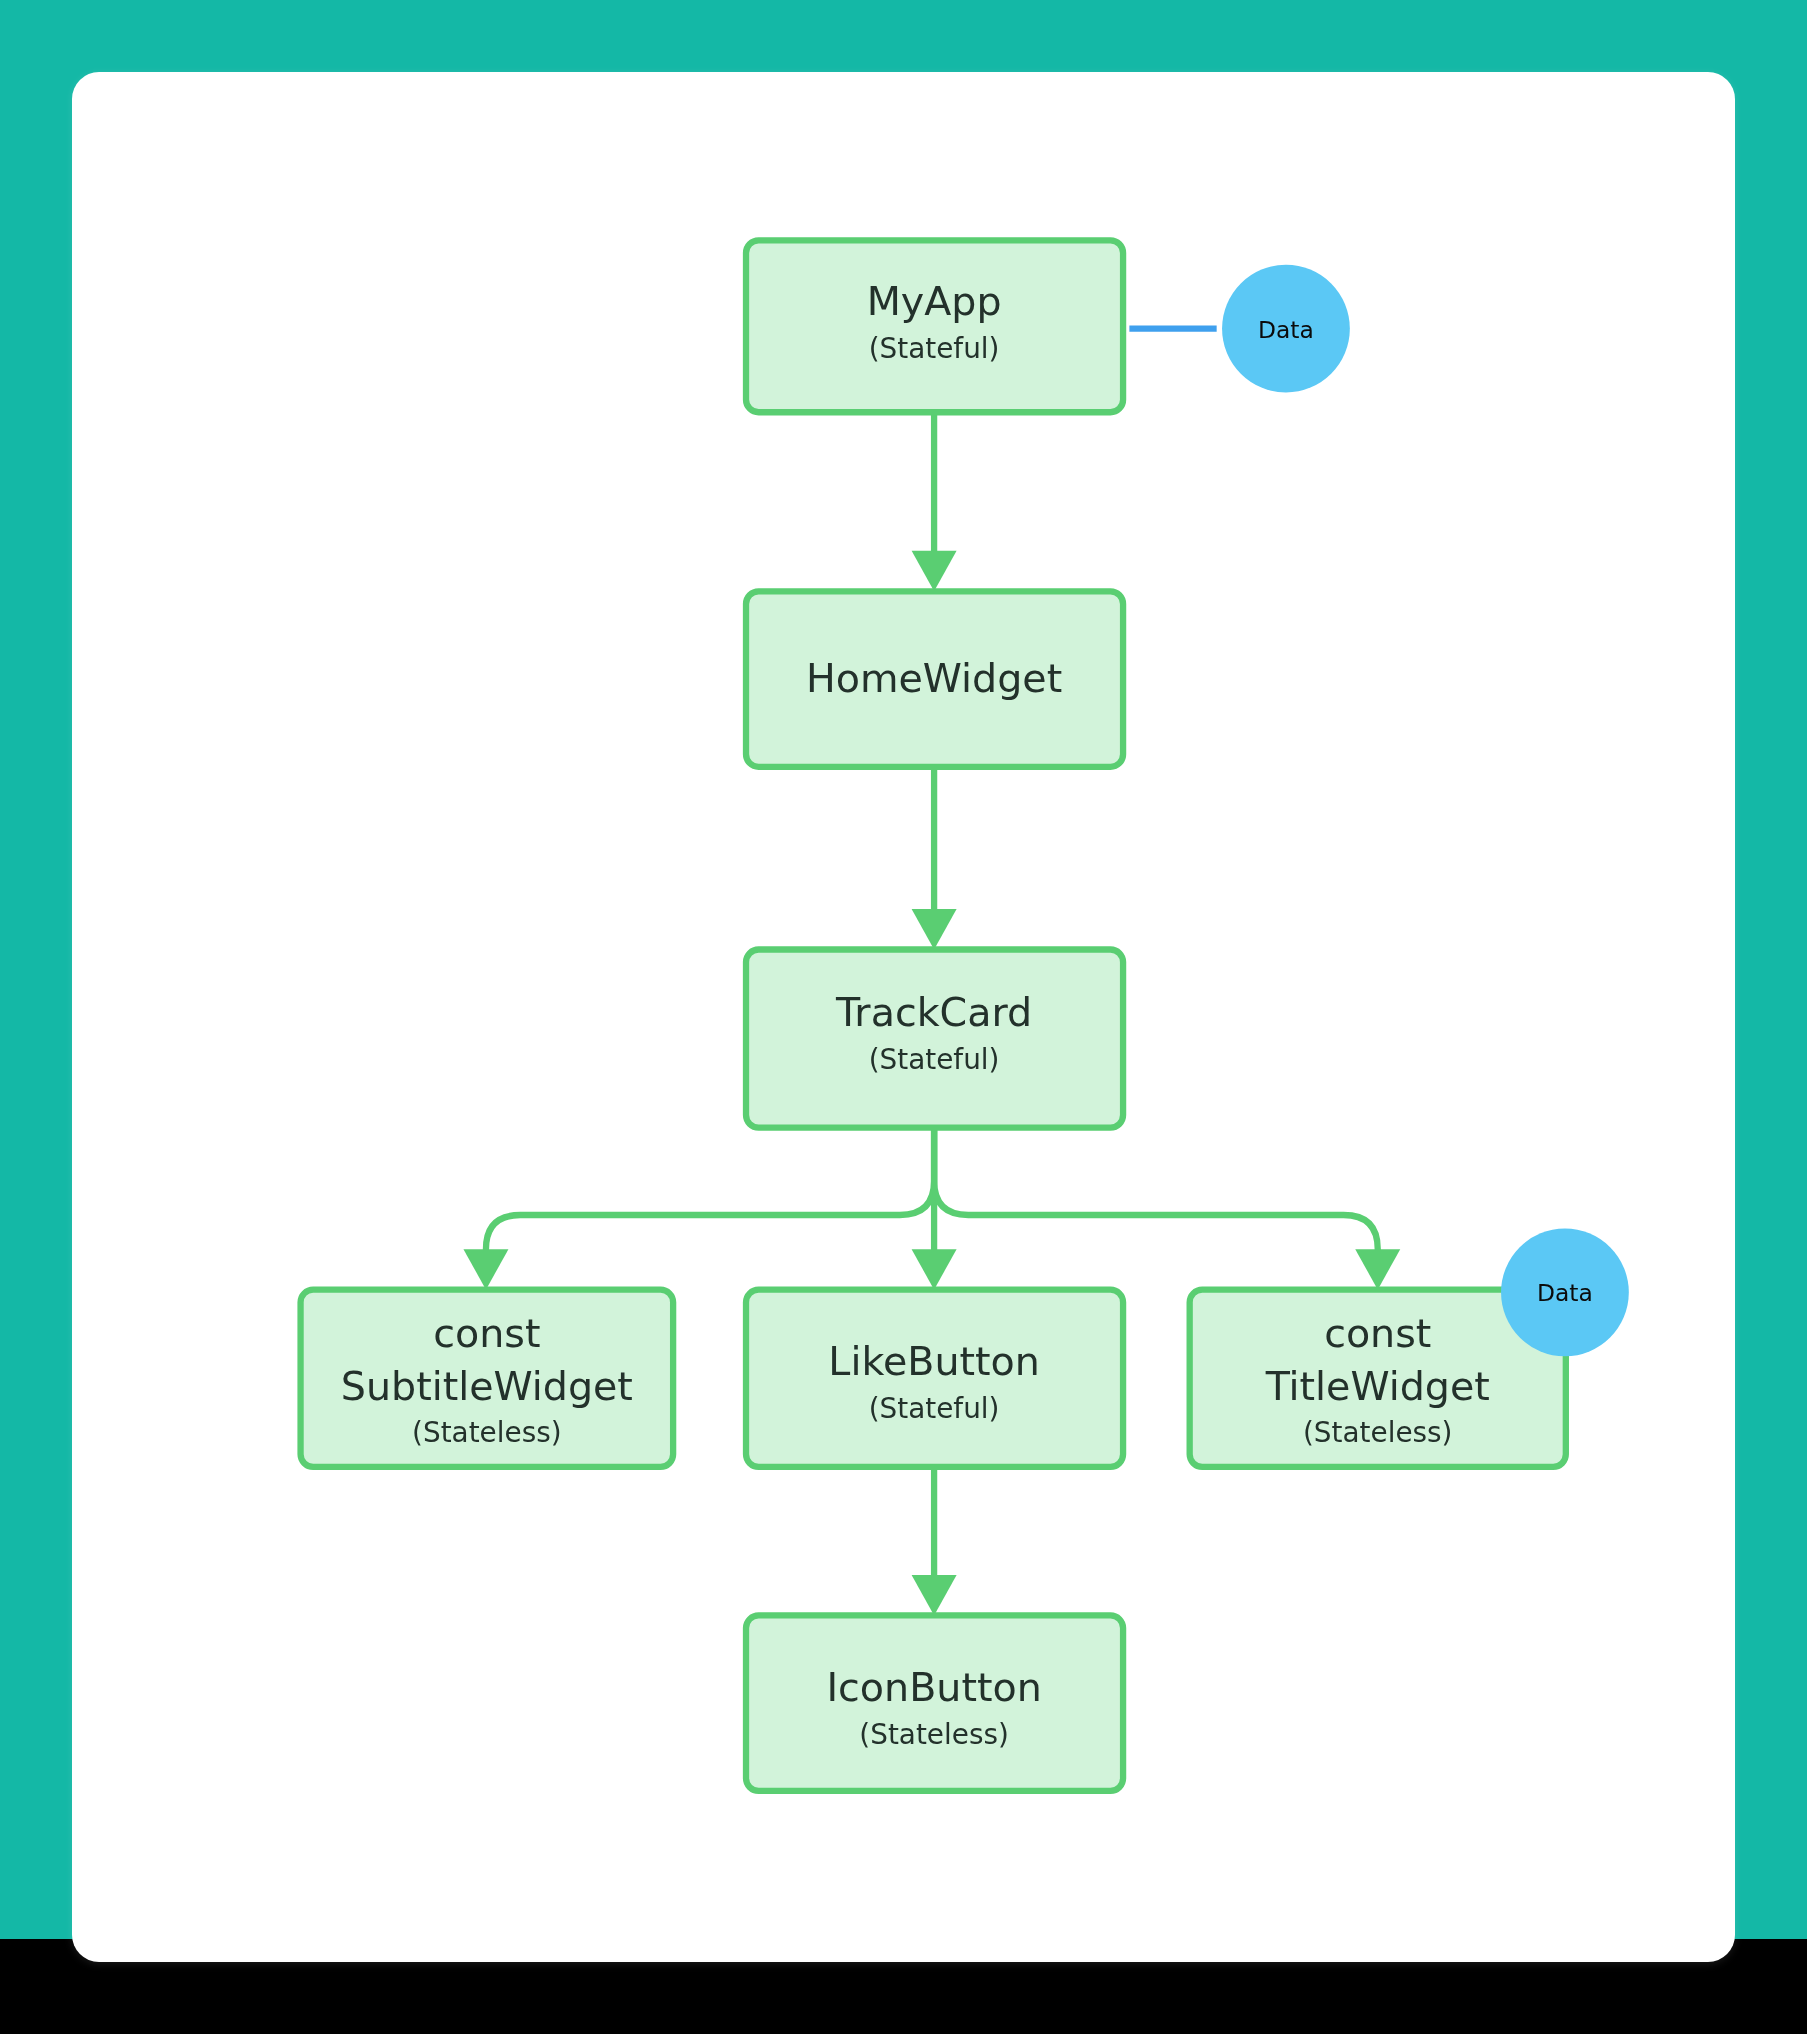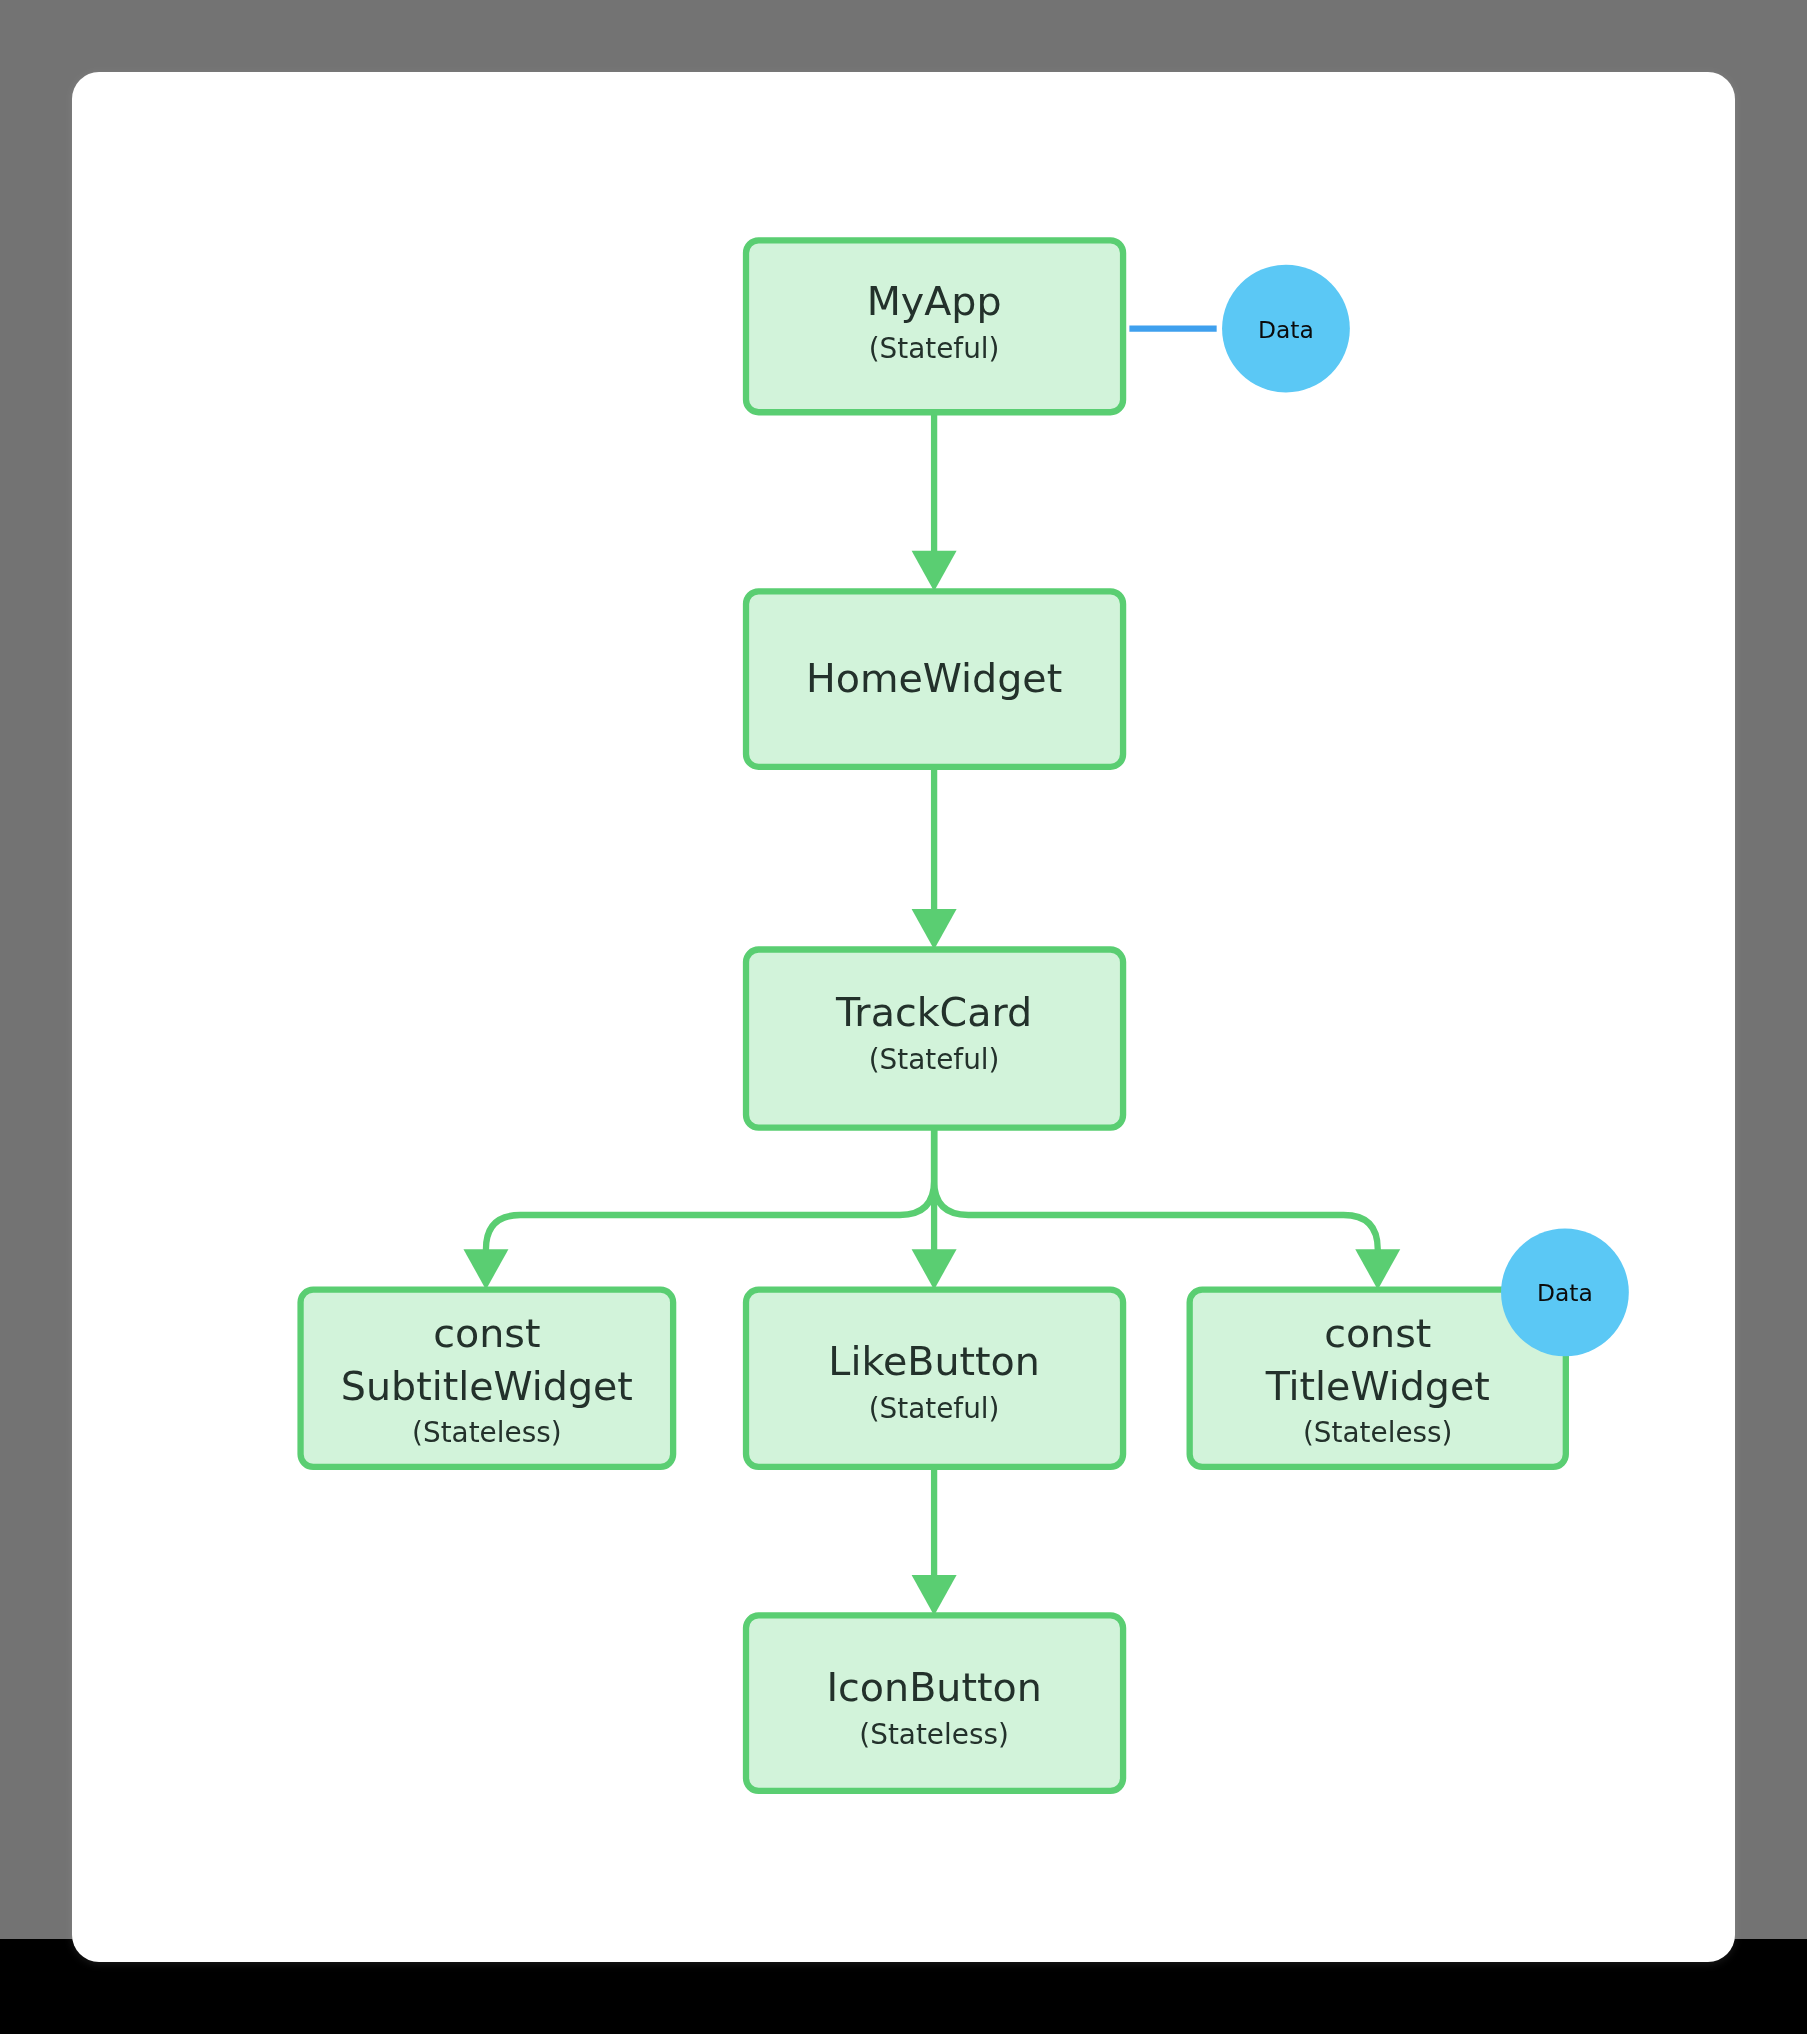--- a/index.html
+++ b/index.html
@@ -10,21 +10,21 @@
   body {
     width: 1807px;
     height: 2034px;
     font-family: "DejaVu Sans", sans-serif;
     overflow: hidden;
   }
   #stage {
     position: relative;
     width: 1807px;
     height: 1939px;
-    background: #737373;
+    background: #14b8a6;
   }
   #card {
     position: absolute;
     left: 72px;
     top: 72px;
     width: 1663px;
     height: 1890px;
     background: #ffffff;
     border-radius: 27px;
     box-shadow: 0 1.8px 9px rgba(255,255,255,0.10);

